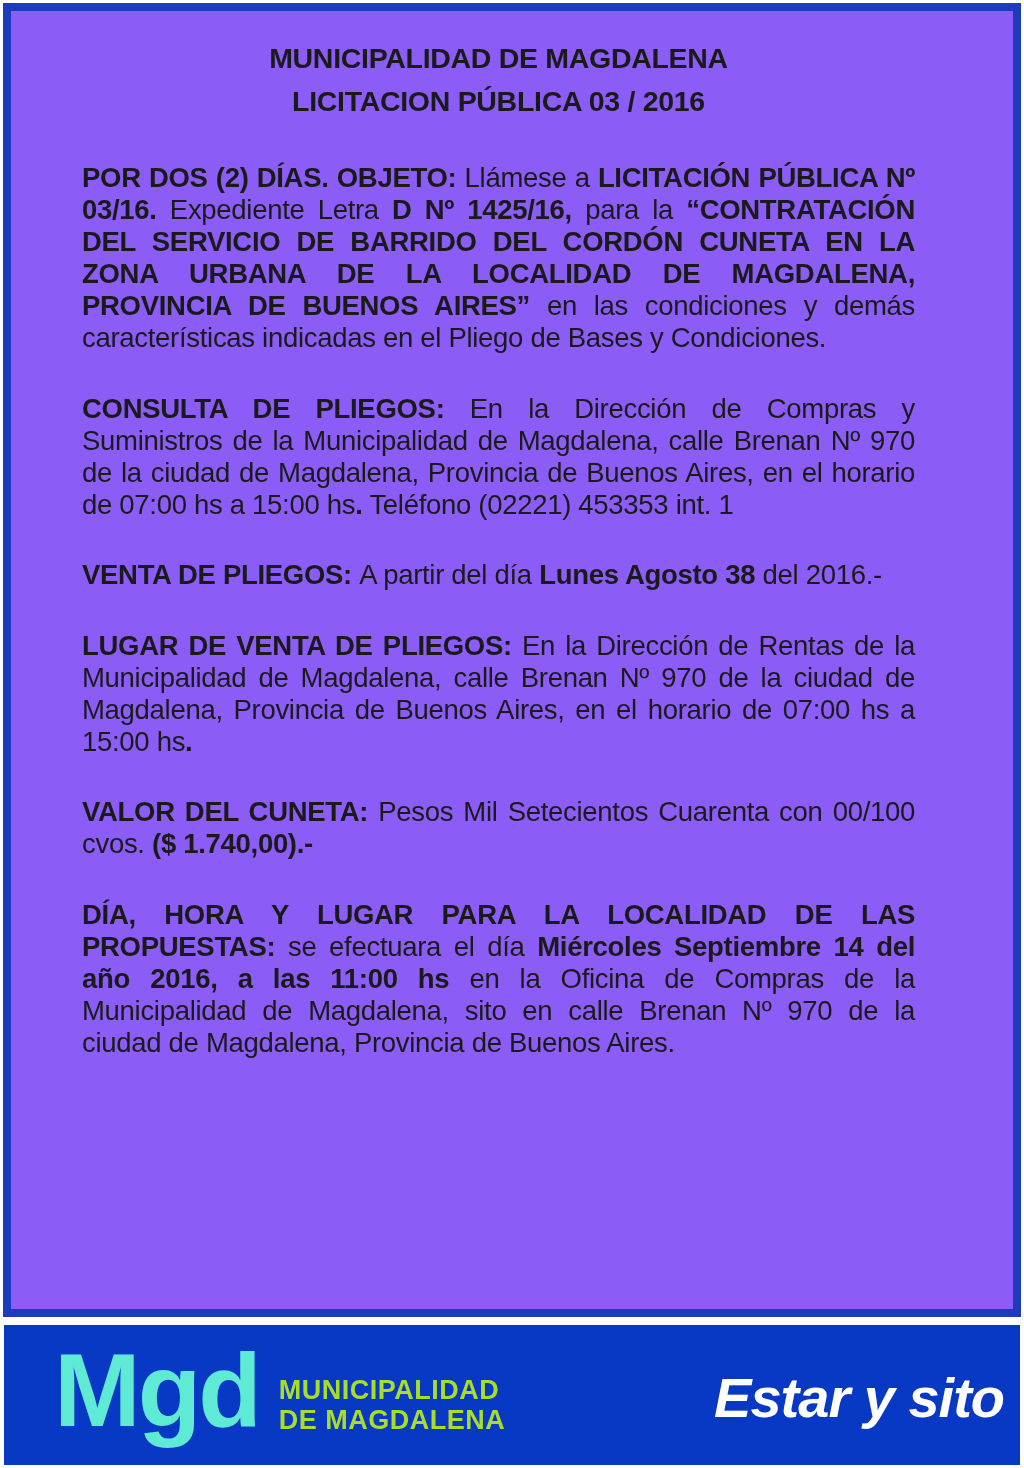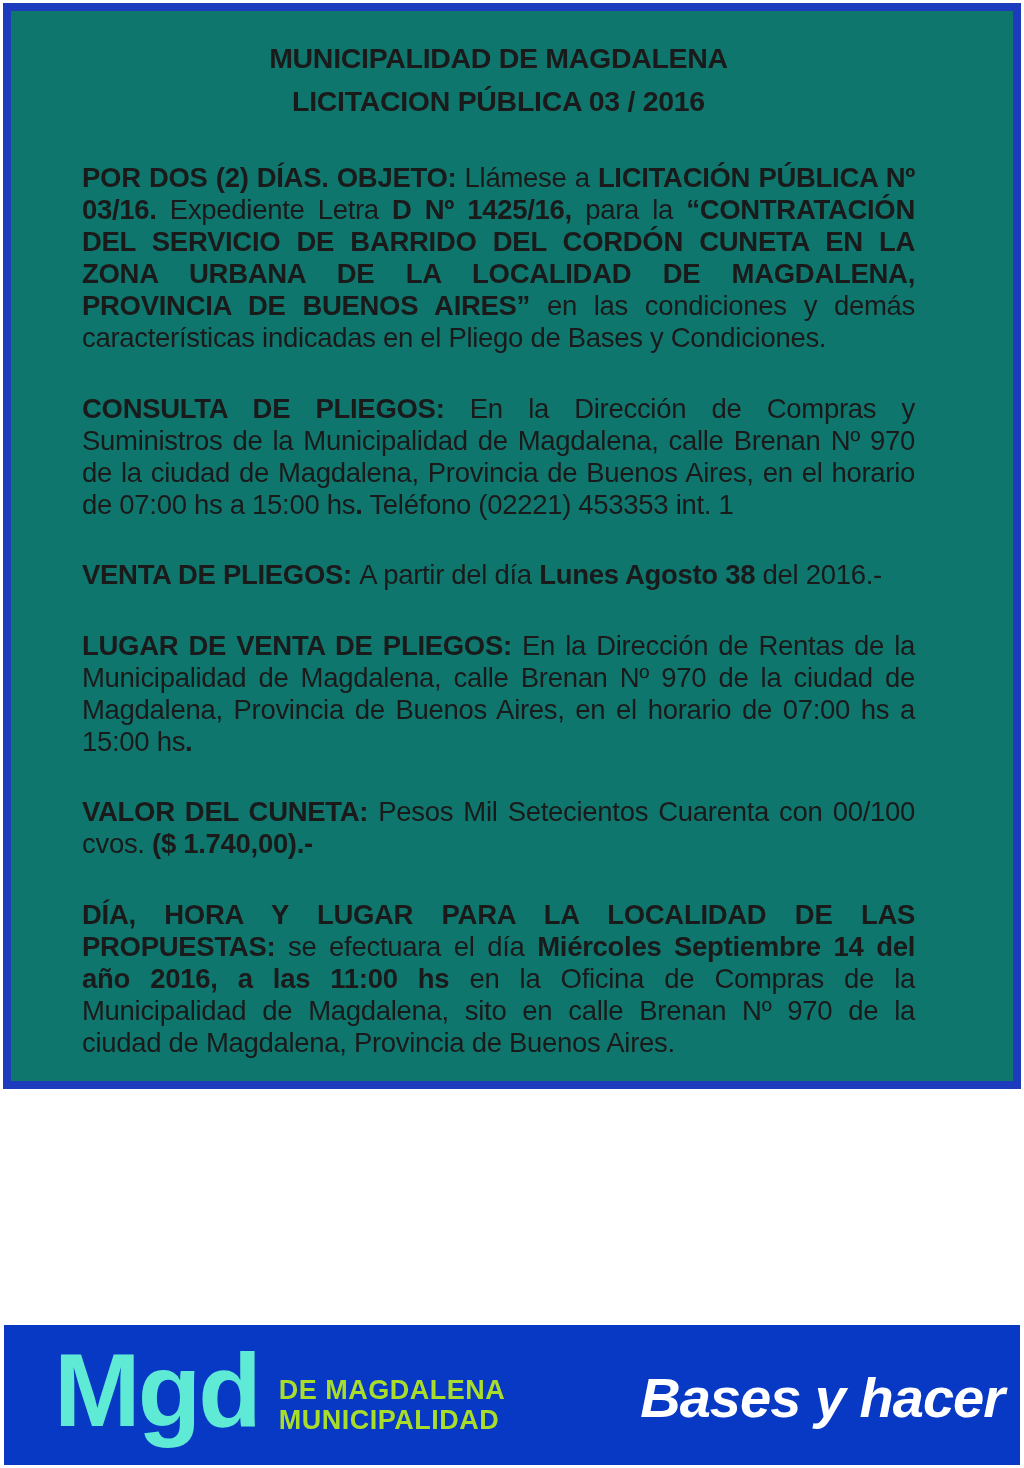--- a/index.html
+++ b/index.html
@@ -6,23 +6,23 @@
   html, body {
     width:1024px; height:1468px;
     background:#ffffff;
     font-family:"Liberation Sans", sans-serif;
   }
   body { position:relative; overflow:hidden; }
 
   
   .page-frame {
     position:absolute; left:3px; top:3px;
-    width:1018px; height:1086px;
+    width:1018px; height:1314px;
     border:8px solid var(--frame-blue, #1d3cbd);
-    background:#0f766e;
+    background:#8b5cf6;
   }
   .page-content {
     position:absolute; left:0; top:0; right:0;
     padding:26px 98px 0 71px;
     color:var(--text-color, #1a1a1a);
   }
   .doc-title {
     text-align:center;
     font-weight:700;
     font-size:28.5px;
@@ -94,18 +94,18 @@
         <p class="doc-par"><span class="b">VALOR DEL CUNETA: </span><span class="">Pesos Mil Setecientos Cuarenta con 00/100 cvos. </span><span class="b">($ 1.740,00).-</span></p>
         <p class="doc-par"><span class="b">DÍA, HORA Y LUGAR PARA LA LOCALIDAD DE LAS PROPUESTAS: </span><span class="">se efectuara el día </span><span class="b">Miércoles Septiembre 14 del año 2016, a las 11:00 hs</span><span class=""> en la Oficina de Compras de la Municipalidad de Magdalena, sito en calle Brenan Nº 970 de la ciudad de Magdalena, Provincia de Buenos Aires.</span></p>
       </div>
   </div>
 </div>
 
 <div class="footer-bar">
   <div class="logo-row">
     <div class="logo-word">Mgd</div>
     <div class="logo-caption">
+      <div>MUNICIPALIDAD</div>
       <div>DE MAGDALENA</div>
-      <div>MUNICIPALIDAD</div>
     </div>
   </div>
-  <div class="slogan">Bases y hacer</div>
+  <div class="slogan">Estar y sito</div>
 </div>
 
 </body></html>

